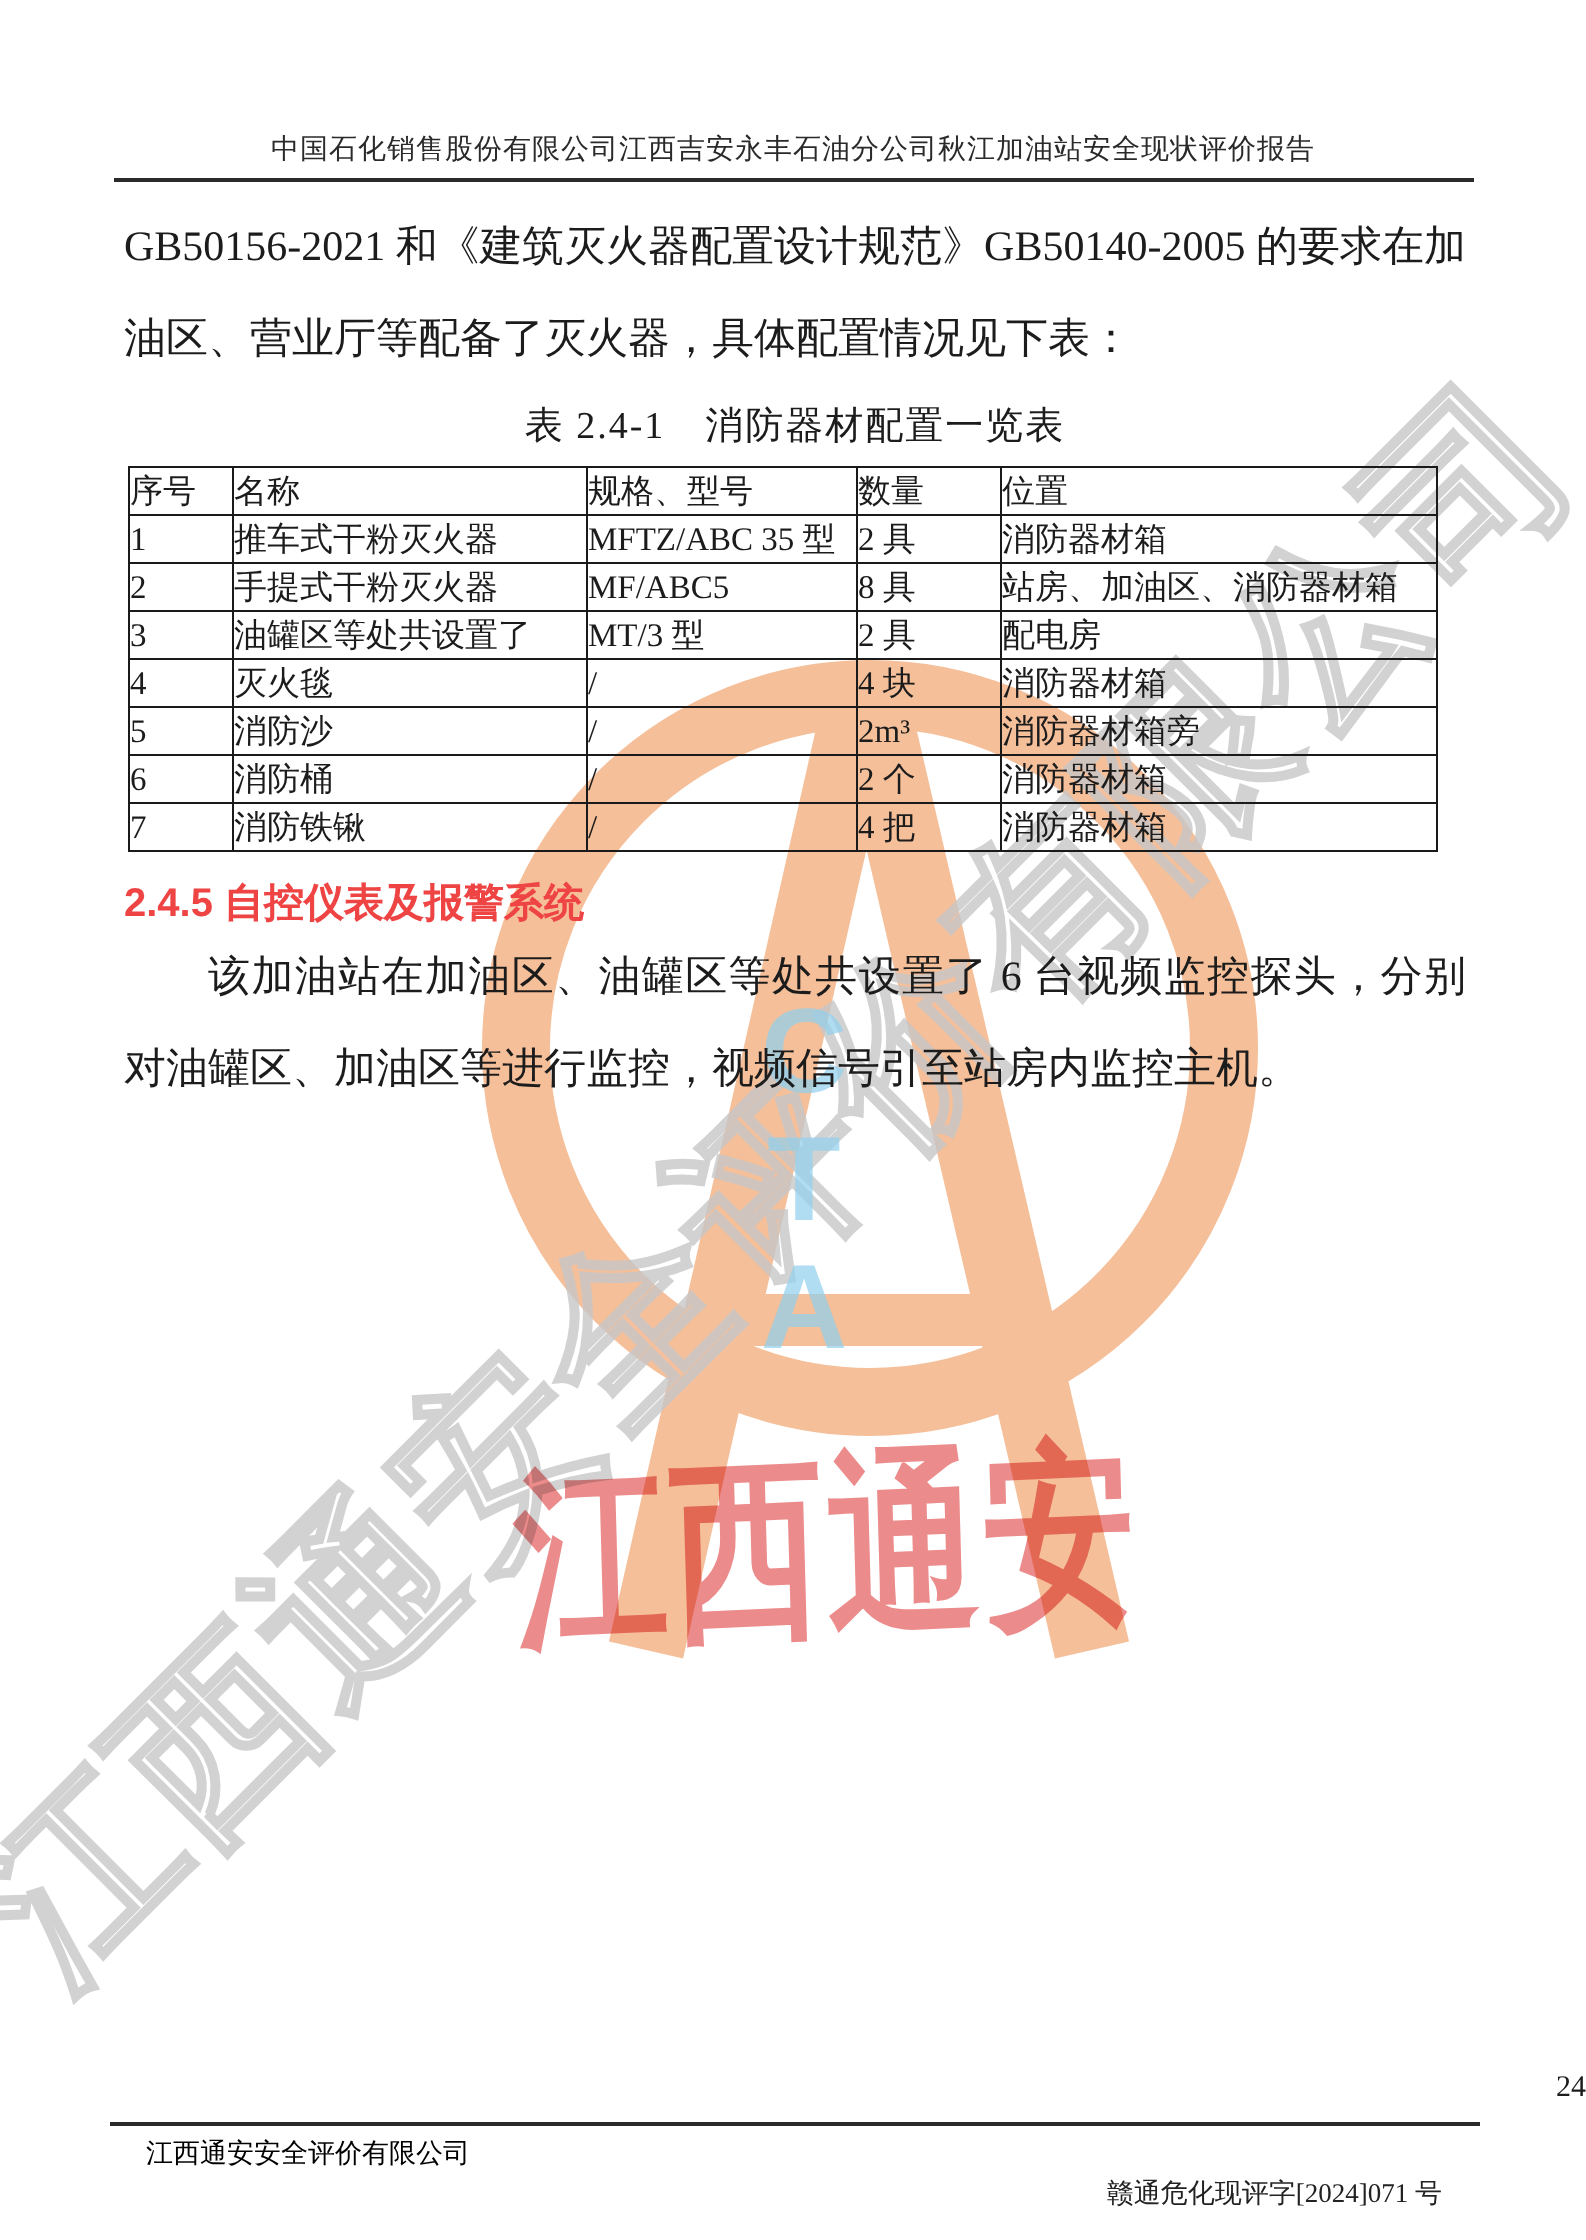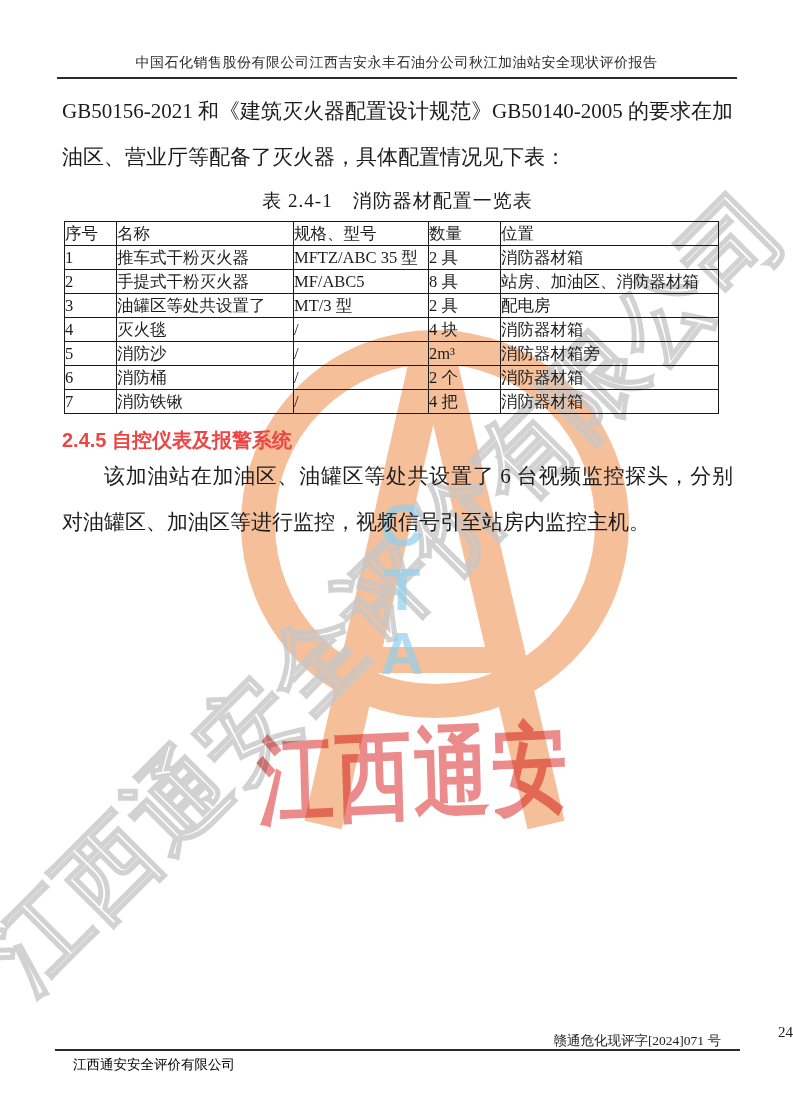--- a/index.html
+++ b/index.html
@@ -33,21 +33,21 @@
   .wm-red{
     position:absolute;left:256px;top:730px;z-index:3;
     font-family:"Liberation Serif","DejaVu Serif",serif;
     font-weight:bold;font-size:98px;line-height:104px;white-space:nowrap;
     color:#e04343;opacity:.62;mix-blend-mode:multiply;
     transform:scaleX(.78) rotate(-2deg);transform-origin:left top;
     letter-spacing:2px;
   }
 
   
-  .text-layer{position:absolute;inset:0;z-index:2;}
+  .text-layer{position:absolute;inset:0;z-index:2;margin-top:12px;}
   .hdr-title{position:absolute;top:54px;left:0;right:0;text-align:center;
     font-size:14px;letter-spacing:.5px;color:#2a2a2a;}
   .hdr-rule{position:absolute;top:77px;left:57px;right:56px;border-top:2px solid #2b2b2b;}
 
   .content{position:absolute;left:62px;top:88px;width:671px;}
   .para{font-size:21px;line-height:46px;text-align:justify;text-justify:inter-character;margin:0;}
   .indent{text-indent:2em;}
   .tbl-title{font-size:19px;text-align:center;margin:8px 0 0 0;letter-spacing:1px;}
 
   table.cfg{border-collapse:collapse;margin:7px 0 0 2px;width:654px;table-layout:fixed;}
@@ -58,21 +58,21 @@
   }
   col.c0{width:52px;}col.c1{width:177px;}col.c2{width:135px;}col.c3{width:72px;}col.c4{width:218px;}
 
   .h-sec{font-family:"Liberation Sans","DejaVu Sans",sans-serif;font-weight:bold;
     font-size:20px;line-height:26px;margin:13px 0 0 0;color:#ef4444;}
   .p2{margin-top:4px;}
 
   .pg-num{position:absolute;top:1024px;left:0;right:0;text-align:right;font-size:15px;}
   .ft-rule{position:absolute;top:1049px;left:55px;right:53px;border-top:2px solid #2b2b2b;}
   .ft-left{position:absolute;top:1056px;left:73px;font-size:13.5px;color:#000000;}
-  .ft-right{position:absolute;top:1032px;right:72px;font-size:13.5px;color:#222;}
+  .ft-right{position:absolute;top:1076px;right:72px;font-size:13.5px;color:#222;}
 </style>
 </head>
 <body>
 
 <div class="page">
 
   <div class="wm-layer">
     <svg class="wm-logo" width="400" height="530" viewBox="0 0 400 530">
       <circle cx="197" cy="216" r="177" fill="none" stroke="#F5BC95" stroke-width="34"></circle>
       <path d="M195 32 L85 517" fill="none" stroke="#F5BC95" stroke-width="38"></path>

